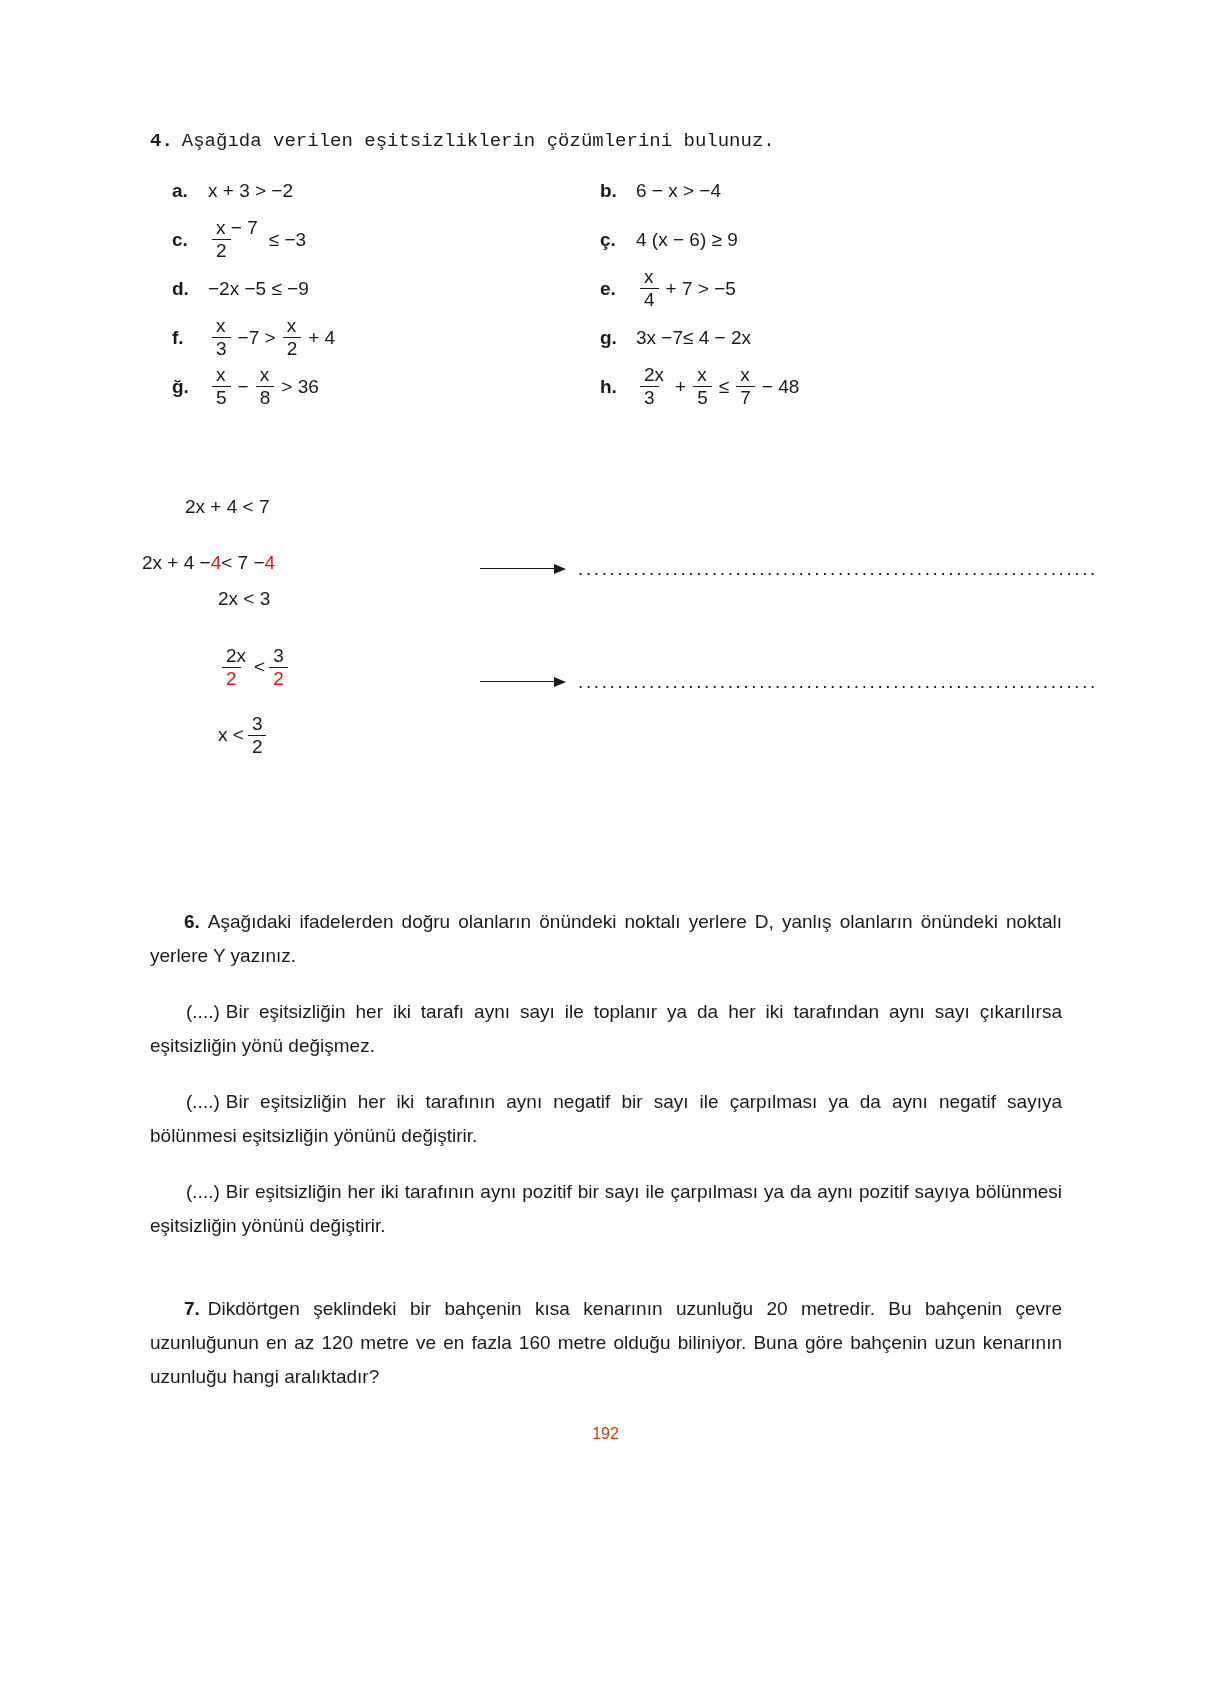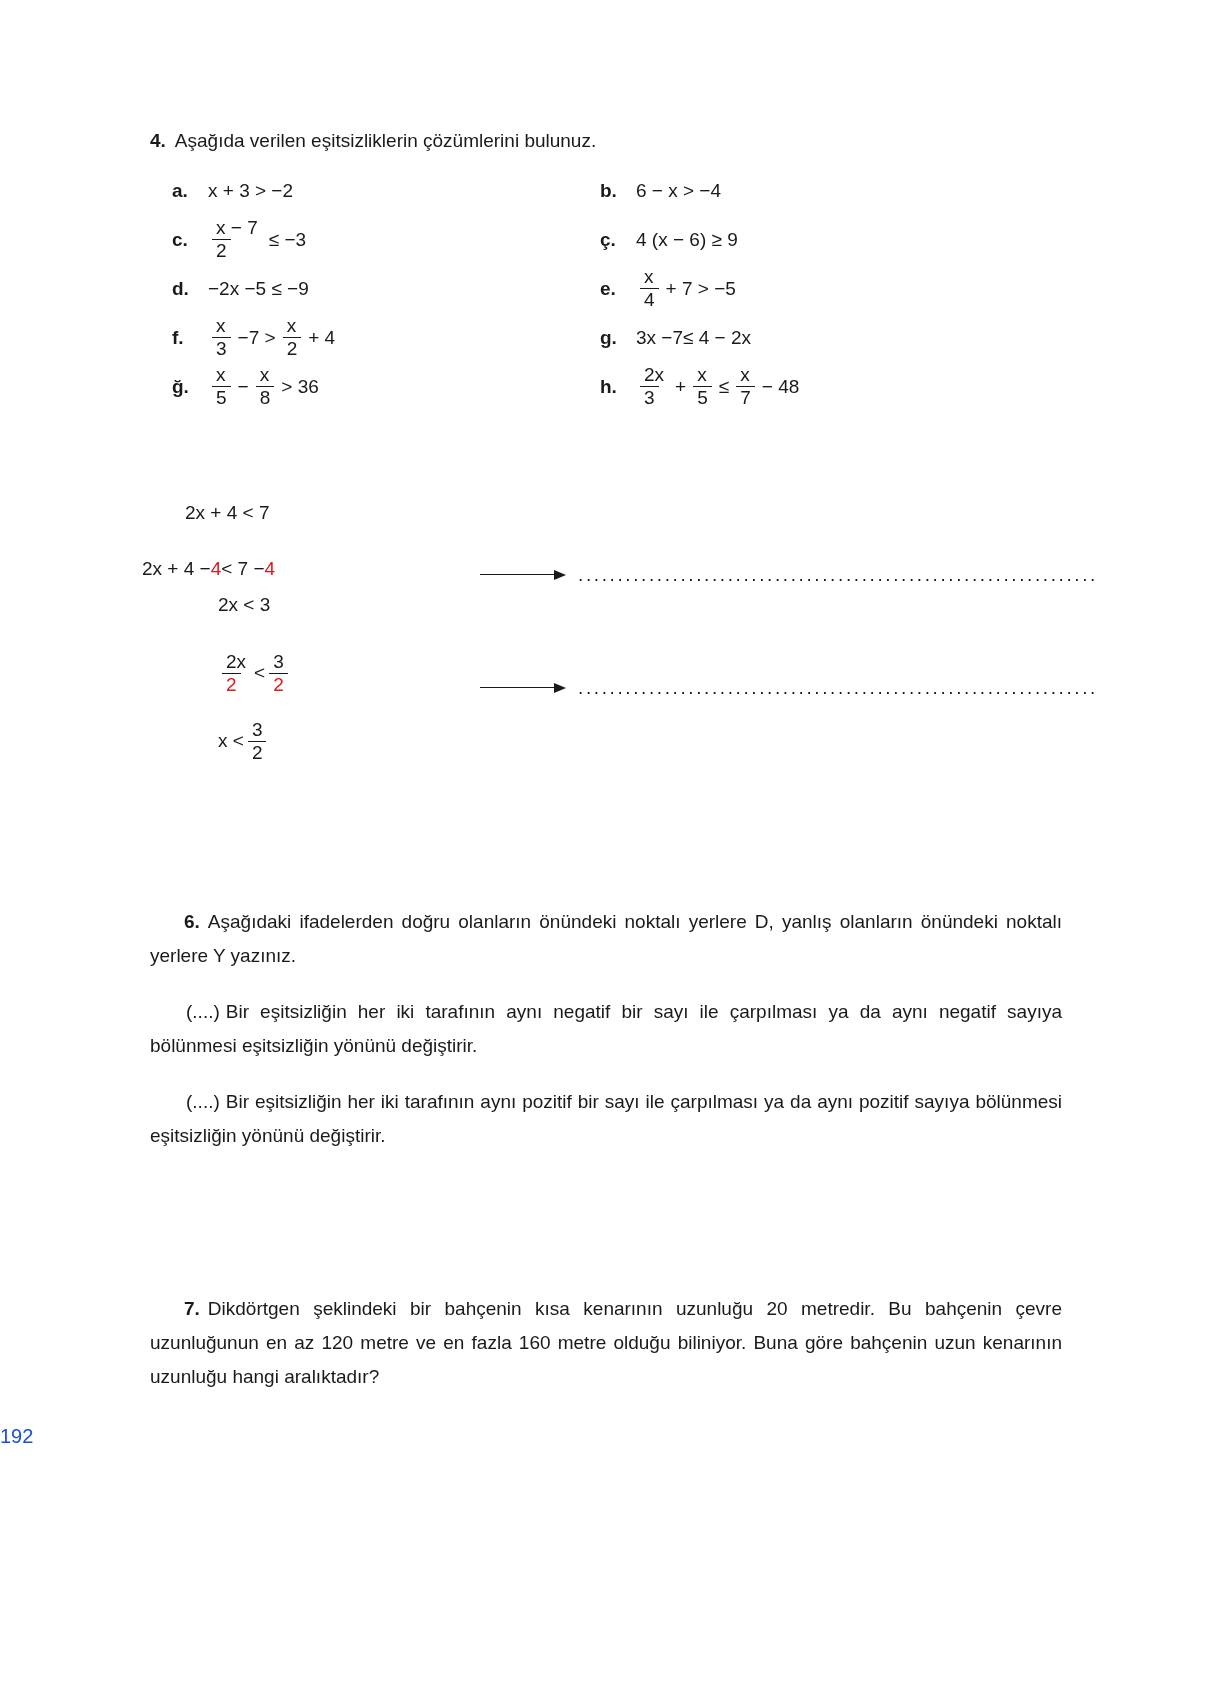--- a/index.html
+++ b/index.html
@@ -35,21 +35,21 @@
   .body-text {
     font-size: 19px;
     line-height: 34px;
     text-align: justify;
     color: #1a1a1a;
   }
 
   
   #q4 { left: 150px; top: 130px; width: 910px; }
 
-  #q4 .q4-head { font-size: 19px; }
+  #q4 .q4-head { font-size: 19px; font-family: Liberation Mono, monospace; }
   #q4 .q4-head .qnum { margin-right: 9px; }
 
   .items-grid {
     margin-top: 14px;
     display: grid;
     grid-template-columns: 440px 440px;
     grid-auto-rows: 49px;
     align-items: center;
   }
   .item {
@@ -87,21 +87,21 @@
     padding: 1px 4px 0 4px;
     border-top: 1.4px solid #1a1a1a;
   }
   .frac.redden .den { color: #e0161c; border-top-color: #1a1a1a; }
 
   
   #q5 { left: 150px; top: 478px; width: 912px; }
   #q5 .q5-text .qnum { margin-right: 8px; }
 
   .steps {
-    margin-top: 24px;
+    margin-top: 18px;
     position: relative;
     height: 262px;
   }
   .step {
     position: absolute;
     font-size: 19px;
     display: flex;
     align-items: center;
     white-space: nowrap;
   }
@@ -164,23 +164,23 @@
 
   
   #q7 { left: 150px; top: 1292px; width: 912px; }
   #q7 .qnum { margin-right: 8px; }
 
   
   .page-number {
     position: absolute;
     left: 0; right: 0;
     top: 1425px;
-    text-align: left;
-    font-size: 20px;
-    color: #1d4ed8;
+    text-align: center;
+    font-size: 16px;
+    color: #c2410c;
   }
 
   .ind { display: inline-block; width: 34px; }
 </style>
 </head>
 <body>
 
 <div class="page">
 
   <div class="q-block" id="q4">
@@ -353,20 +353,23 @@
       </div>
 
     </div>
   </div>
 
   <div class="q-block" id="q6">
     <div class="body-text q6-head">
       <span class="ind"></span><span class="qnum">6.</span><span>Aşağıdaki ifadelerden doğru olanların önündeki noktalı yerlere D, yanlış olanların önündeki noktalı yerlere Y yazınız.</span>
     </div>
 
+    <div class="stmt">
+      <span class="blank">(....)</span><span>Bir eşitsizliğin her iki tarafı aynı sayı ile toplanır ya da her iki tarafından aynı sayı çıkarılırsa eşitsizliğin yönü değişmez.</span>
+    </div>
 
     <div class="stmt">
       <span class="blank">(....)</span><span>Bir eşitsizliğin her iki tarafının aynı negatif bir sayı ile çarpılması ya da aynı negatif sayıya bölünmesi eşitsizliğin yönünü değiştirir.</span>
     </div>
 
     <div class="stmt">
       <span class="blank">(....)</span><span>Bir eşitsizliğin her iki tarafının aynı pozitif bir sayı ile çarpılması ya da aynı pozitif sayıya bölünmesi eşitsizliğin yönünü değiştirir.</span>
     </div>
   </div>
 

